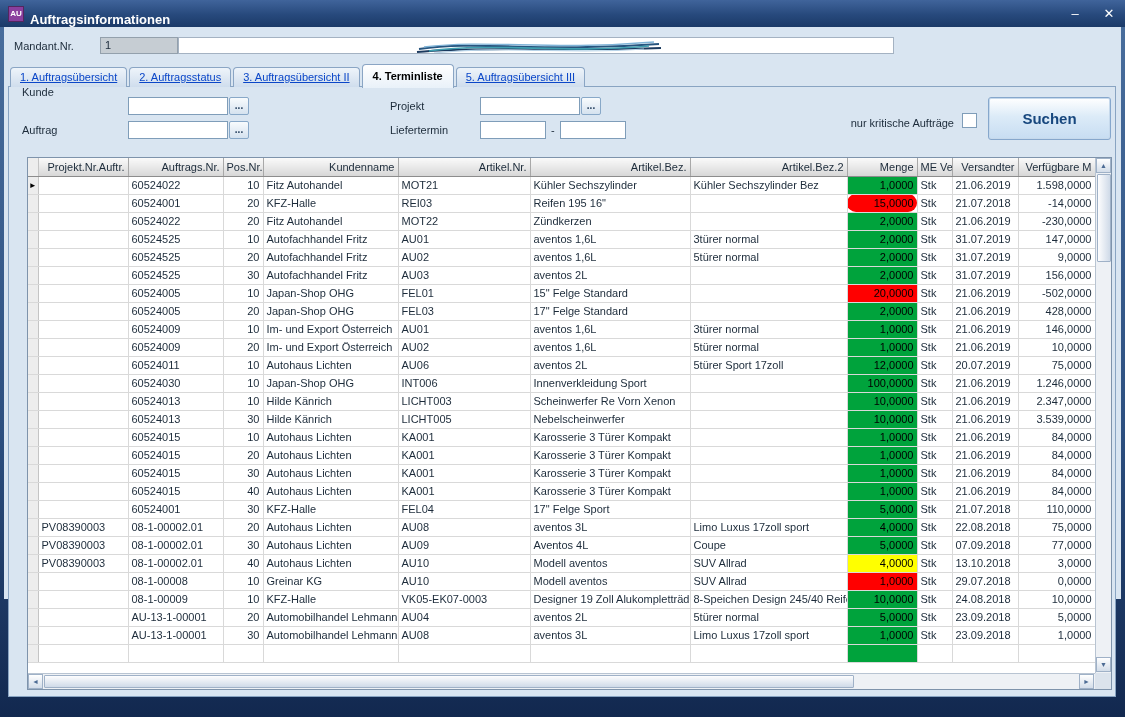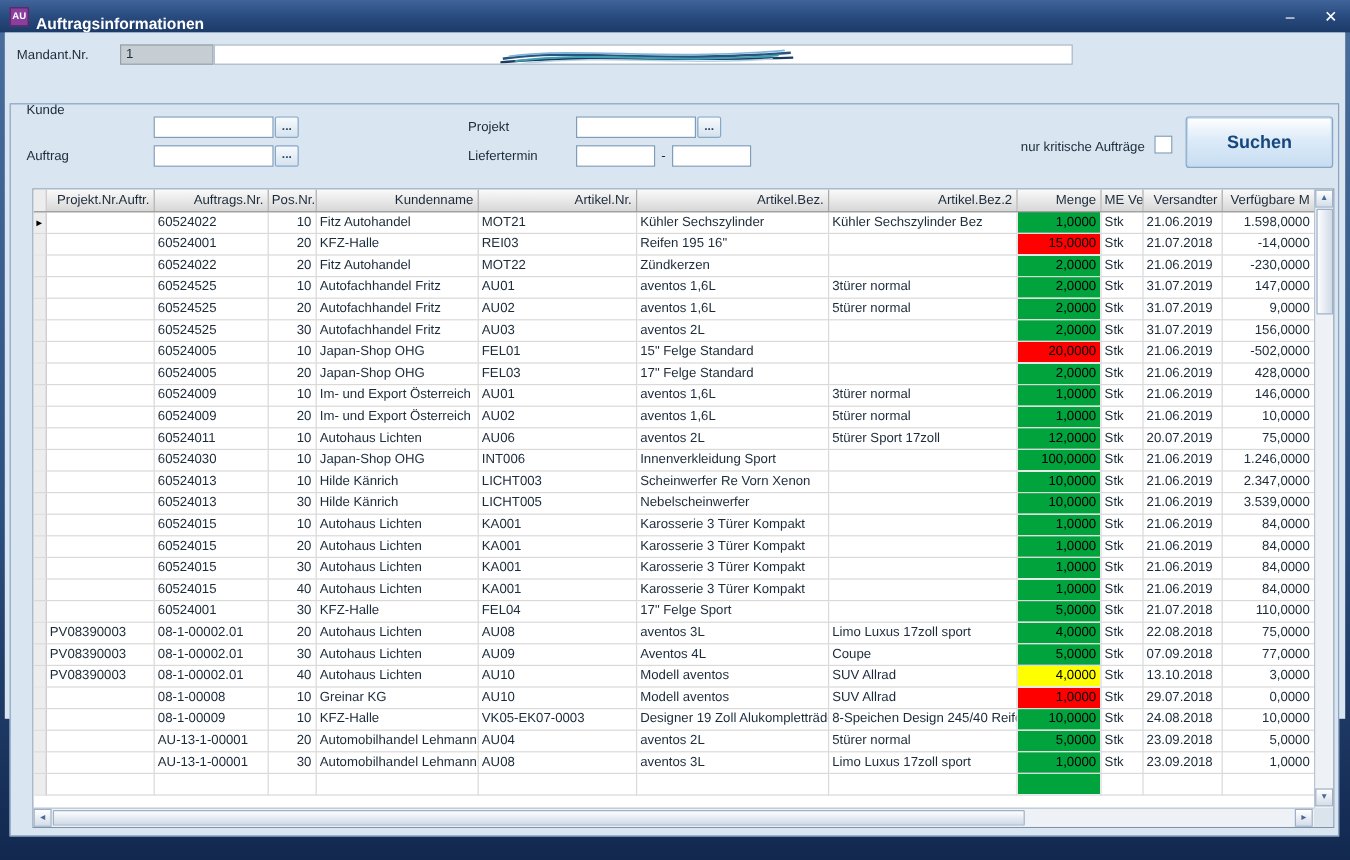--- a/index.html
+++ b/index.html
@@ -91,20 +91,27 @@
     <div class="banner">
       <svg width="716" height="17" viewBox="0 0 716 17" xmlns="http://www.w3.org/2000/svg">
         <path d="M238 14 C 300 8, 400 13, 482 10" stroke="#1b3a5f" stroke-width="2" fill="none"></path>
         <path d="M240 11 C 300 2, 360 15, 480 6" stroke="#27557f" stroke-width="2" fill="none"></path>
         <path d="M250 13 C 320 4, 380 16, 470 8" stroke="#3f9fb0" stroke-width="1.6" fill="none"></path>
         <path d="M245 9 C 310 1, 370 13, 475 4" stroke="#7fb4d8" stroke-width="1.4" fill="none"></path>
         <path d="M255 15 C 330 7, 390 17, 465 11" stroke="#b7d3e8" stroke-width="1.2" fill="none"></path>
       </svg>
     </div>
 
+    <div class="tabbar">
+      <div class="tab"><span class="tablabel">1. Auftragsübersicht</span></div>
+      <div class="tab"><span class="tablabel">2. Auftragsstatus</span></div>
+      <div class="tab"><span class="tablabel">3. Auftragsübersicht II</span></div>
+      <div class="tab active"><span class="tablabel">4. Terminliste</span></div>
+      <div class="tab"><span class="tablabel">5. Auftragsübersicht III</span></div>
+    </div>
 
     <div class="panel"></div>
 
     <div class="lbl" style="left:18px; top:59px;">Kunde</div>
     <input class="inp" style="left: 124px; top: 70px; width: 100px; height: 18px;">
     <div class="browse-btn" style="left:225px; top:70px;">...</div>
 
     <div class="lbl" style="left:18px; top:97px;">Auftrag</div>
     <input class="inp" style="left: 124px; top: 94px; width: 100px; height: 18px;">
     <div class="browse-btn" style="left:225px; top:94px;">...</div>
@@ -173,21 +180,21 @@
               </tr>
               <tr>
                 <td class="selcell"></td>
                 <td></td>
                 <td>60524001</td>
                 <td class="r">20</td>
                 <td>KFZ-Halle</td>
                 <td>REI03</td>
                 <td>Reifen 195 16"</td>
                 <td></td>
-                <td class="r menge" style="background: rgb(255, 0, 0);">15,0000</td>
+                <td class="r menge" style="background: rgb(255, 0, 0); border-radius: 9px;">15,0000</td>
                 <td>Stk</td>
                 <td>21.07.2018</td>
                 <td class="r">-14,0000</td>
               </tr>
               <tr>
                 <td class="selcell"></td>
                 <td></td>
                 <td>60524022</td>
                 <td class="r">20</td>
                 <td>Fitz Autohandel</td>

